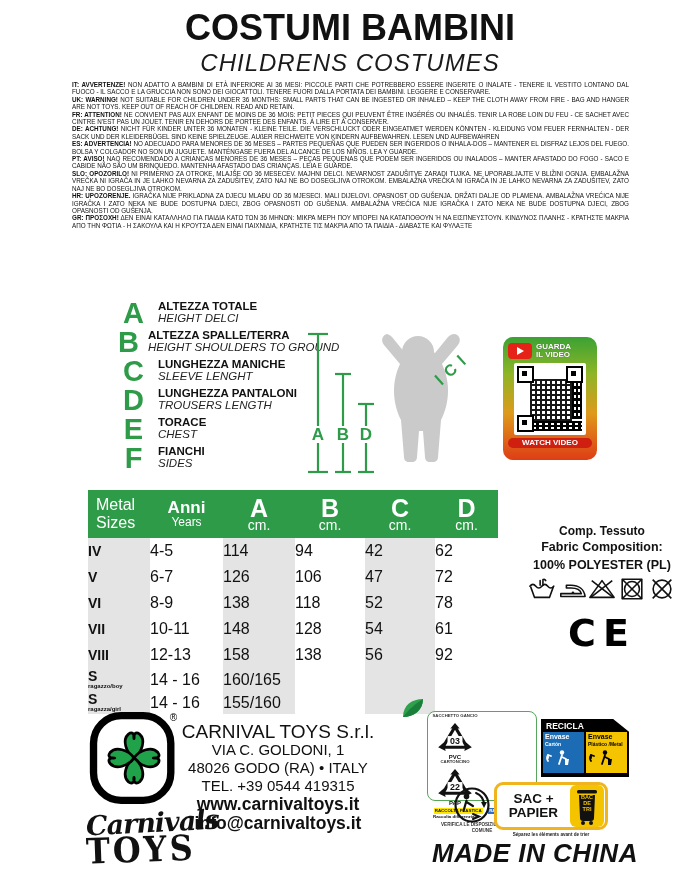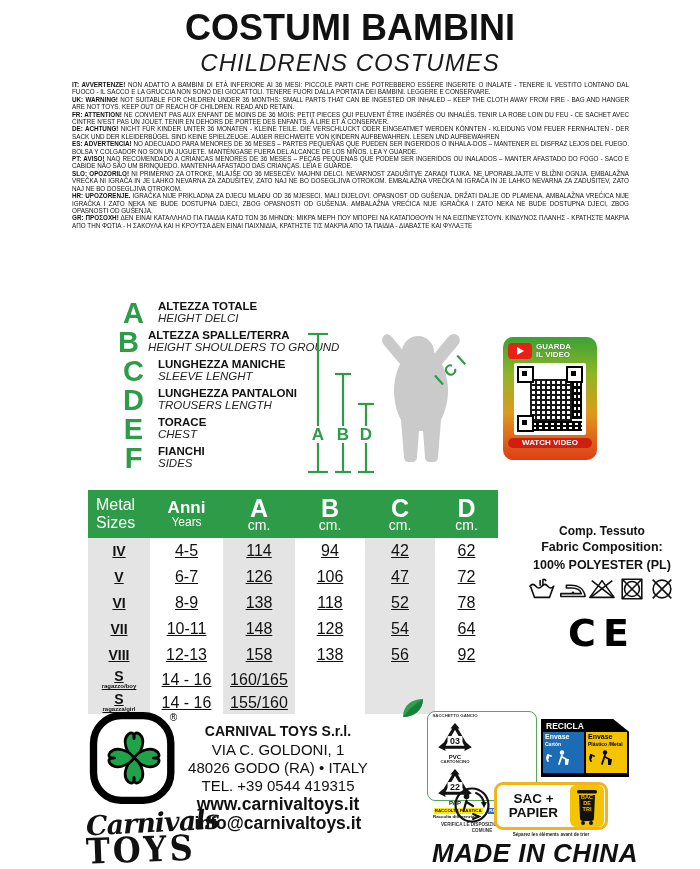--- a/index.html
+++ b/index.html
@@ -56,21 +56,21 @@
 
   
   .size-table{position:absolute;left:88px;top:490px;border-collapse:collapse;table-layout:fixed;width:410px;}
   .size-table col.shade{background:#E4E4E4;}
   .size-table th{background:#2E9B48;color:#fff;vertical-align:middle;padding:0;height:48px;font-weight:normal;}
   .h-taglie{text-align:left;padding-left:8px !important;font-size:16px;line-height:18px;}
   .anni-b{font-weight:bold;font-size:17px;line-height:16px;}
   .years-s{font-size:12px;line-height:12px;}
   .hl{font-weight:bold;font-size:25px;line-height:22px;}
   .hu{font-size:14px;line-height:13px;}
-  .size-table td{text-align:center;vertical-align:middle;padding:0;text-decoration:underline;}
+  .size-table td{vertical-align:middle;padding:0;}
   tr.r{height:26px;} tr.rs{height:23px;}
   .szl{font-weight:bold;font-size:14px;line-height:13px;}
   .szsub{font-size:6px;line-height:6px;font-weight:bold;}
   td.num{font-size:16px;}
 
   
   .fabric{position:absolute;left:512px;top:524px;width:180px;text-align:center;}
   .fab1{font-weight:bold;font-size:12px;line-height:14px;}
   .fab2{font-weight:bold;font-size:12.5px;line-height:18px;}
   .fab3{font-weight:bold;font-size:12.5px;line-height:18px;}
@@ -79,21 +79,21 @@
   .ce{margin-top:10px;font-family:"DejaVu Sans",sans-serif;font-weight:bold;font-size:38px;
       letter-spacing:7px;transform:scaleY(1.0);color:#000;}
 
   
   .logo-wrap{position:absolute;left:86px;top:710px;width:96px;height:156px;text-align:center;}
   .brand-script{font-family:"DejaVu Serif",serif;font-style:italic;font-weight:bold;
                 font-size:27px;line-height:24px;letter-spacing:-1px;transform:rotate(-3deg);margin-top:2px;}
   .brand-toys{font-family:"DejaVu Serif",serif;font-weight:bold;font-size:32px;line-height:28px;
               letter-spacing:3px;transform:rotate(-2deg) scaleY(1.1);}
   .company{position:absolute;left:180px;top:722px;width:196px;text-align:center;}
-  .co-title{font-weight:bold;font-size:14px;line-height:19px;}
+  .co-title{font-weight:normal;font-size:19px;line-height:19px;}
   .co-line{font-size:15px;line-height:18px;}
   .co-bold{font-weight:bold;font-size:17.5px;line-height:19px;}
 
   
   .leaf{position:absolute;left:401px;top:697px;}
   .italy-box{position:absolute;left:427px;top:711px;width:110px;height:90px;border:1.5px solid #58A65C;
              border-radius:8px;background:#fff;padding:2px 3px;box-sizing:border-box;text-align:center;}
   .ib-cols{display:flex;justify-content:space-around;flex-direction:column;}
   .ib-col{width:48px;text-align:center;}
   .ib-lab{font-size:4.3px;line-height:4.5px;font-weight:bold;color:#333;height:9px;}
@@ -313,21 +313,21 @@
         <td class="num">78</td>
       </tr>
       <tr class="r">
         <td>
             <div class="szl">VII</div>
           </td>
         <td class="num">10-11</td>
         <td class="num">148</td>
         <td class="num">128</td>
         <td class="num">54</td>
-        <td class="num">64</td>
+        <td class="num">61</td>
       </tr>
       <tr class="r">
         <td>
             <div class="szl">VIII</div>
           </td>
         <td class="num">12-13</td>
         <td class="num">158</td>
         <td class="num">138</td>
         <td class="num">56</td>
         <td class="num">92</td>

